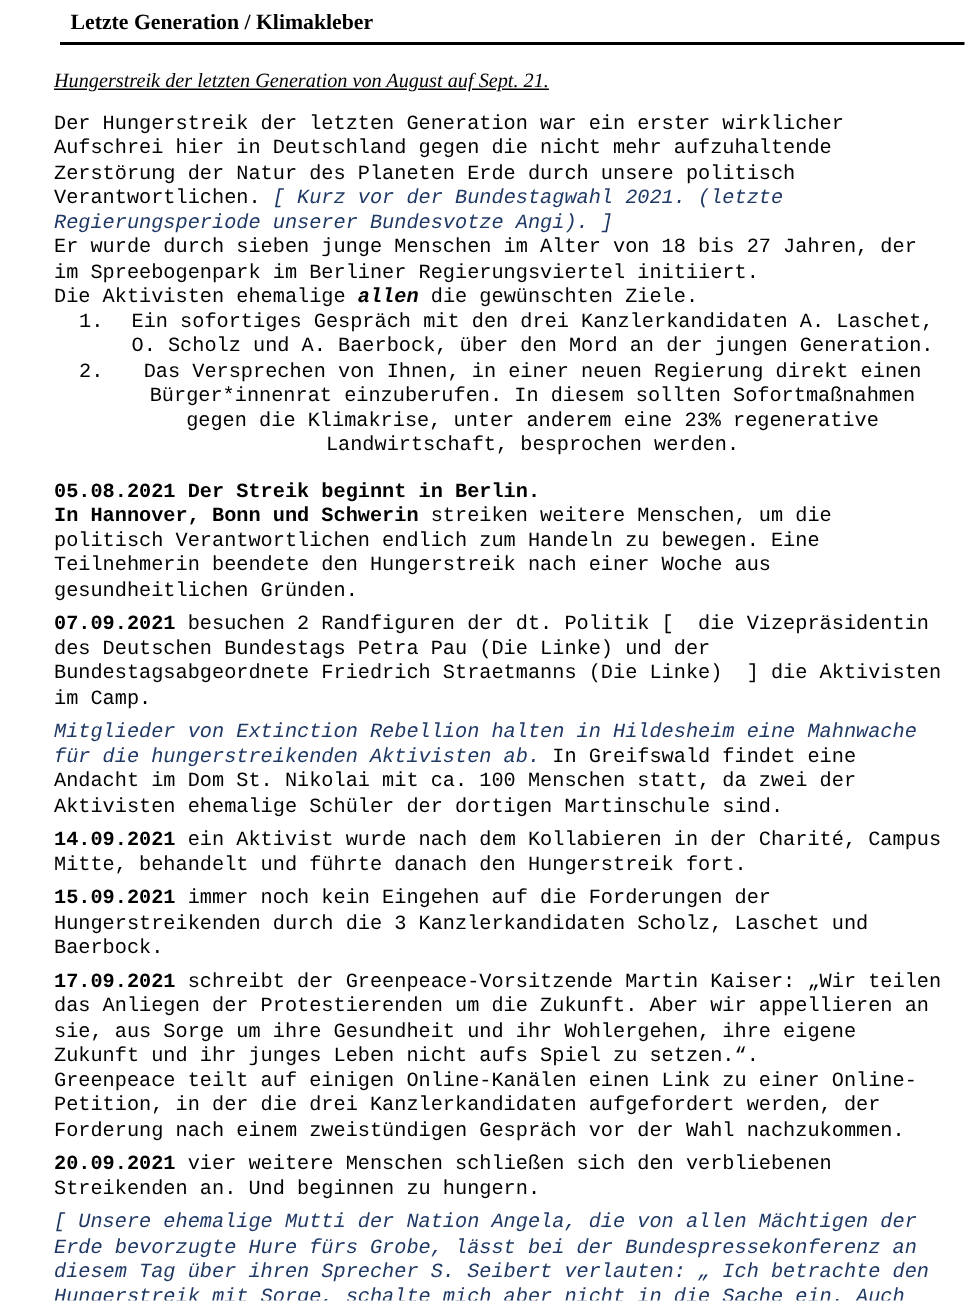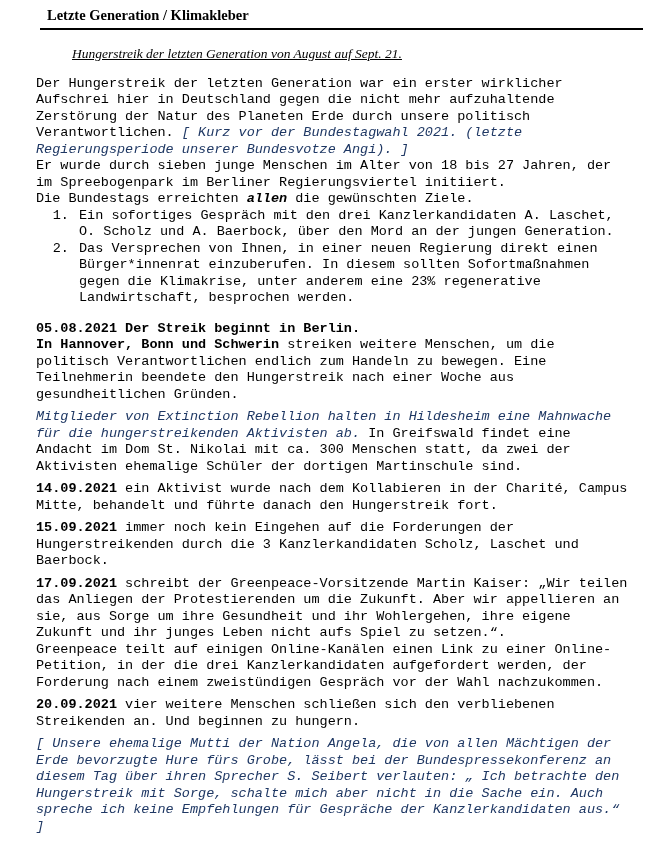--- a/index.html
+++ b/index.html
@@ -11,47 +11,47 @@
     padding:7px 20px 0 36px;
   }
   .doc-title {
     font-weight:bold; font-size:14.5px; line-height:17px;
     border-bottom:2px solid #000;
     padding:0 0 4px 7px; margin:0 -12px 0 4px;
   }
   .doc-subtitle {
     font-style:italic; text-decoration:underline;
     margin-top:16px;
-    margin-left:36px;
   }
   .body-text { margin-top:13px;font-family:Liberation Mono, monospace; }
   .para { white-space:pre-wrap; }
   .para.spaced { margin-top:6px; }
   .para.gap-lg { margin-top:14px; }
   ol.num-list { margin:0; padding-left:41px; }
-  ol.num-list li { padding-left:2px; }
+  ol.num-list li { padding-left:2px;text-align:center; }
   .seg.b { font-weight:bold; }
   .seg.i { font-style:italic; }
   .seg.note { font-style:italic; }
 </style>
 </head>
 <body>
 
 <div class="page">
   <div class="doc-title">Letzte Generation / Klimakleber</div>
   <div class="doc-subtitle">Hungerstreik der letzten Generation von August auf Sept. 21.</div>
   <div class="body-text">
       <p class="para"><span class="seg">Der Hungerstreik der letzten Generation war ein erster wirklicher Aufschrei hier in Deutschland gegen die nicht mehr aufzuhaltende Zerstörung der Natur des Planeten Erde durch unsere politisch Verantwortlichen. </span><span class="seg note" style="color: rgb(31, 56, 100);">[ Kurz vor der Bundestagwahl 2021. (letzte Regierungsperiode unserer Bundesvotze Angi). ]</span></p>
       <p class="para"><span class="seg">Er wurde durch sieben junge Menschen im Alter von 18 bis 27 Jahren, der im Spreebogenpark im Berliner Regierungsviertel initiiert.</span></p>
-      <p class="para"><span class="seg">Die Bundestags erreichten </span><span class="seg b i">allen</span><span class="seg"> die gewünschten Ziele.</span></p>
+      <p class="para"><span class="seg">Die Aktivisten ehemalige </span><span class="seg b i">allen</span><span class="seg"> die gewünschten Ziele.</span></p>
       <ol class="num-list">
         <li><span class="seg">Ein sofortiges Gespräch mit den drei Kanzlerkandidaten A. Laschet, O. Scholz und A. Baerbock, über den Mord an der jungen Generation.</span></li>
         <li><span class="seg">Das Versprechen von Ihnen, in einer neuen Regierung direkt einen Bürger*innenrat einzuberufen. In diesem sollten Sofortmaßnahmen gegen die Klimakrise, unter anderem eine 23% regenerative Landwirtschaft, besprochen werden.</span></li>
       </ol>
       <p class="para spaced gap-lg"><span class="seg b">05.08.2021 Der Streik beginnt in Berlin.</span><br><span class="seg b">In Hannover, Bonn und Schwerin</span><span class="seg"> streiken weitere Menschen, um die politisch Verantwortlichen endlich zum Handeln zu bewegen. Eine Teilnehmerin beendete den Hungerstreik nach einer Woche aus gesundheitlichen Gründen.</span></p>
-      <p class="para spaced"><span class="seg note" style="color: rgb(31, 56, 100);">Mitglieder von Extinction Rebellion halten in Hildesheim eine Mahnwache für die hungerstreikenden Aktivisten ab.</span><span class="seg"> In Greifswald findet eine Andacht im Dom St. Nikolai mit ca. 300 Menschen statt, da zwei der Aktivisten ehemalige Schüler der dortigen Martinschule sind.</span></p>
+      <p class="para spaced"><span class="seg b">07.09.2021</span><span class="seg"> besuchen 2 Randfiguren der dt. Politik [  die Vizepräsidentin des Deutschen Bundestags Petra Pau (Die Linke) und der Bundestagsabgeordnete Friedrich Straetmanns (Die Linke)  ] die Aktivisten im Camp.</span></p>
+      <p class="para spaced"><span class="seg note" style="color: rgb(31, 56, 100);">Mitglieder von Extinction Rebellion halten in Hildesheim eine Mahnwache für die hungerstreikenden Aktivisten ab.</span><span class="seg"> In Greifswald findet eine Andacht im Dom St. Nikolai mit ca. 100 Menschen statt, da zwei der Aktivisten ehemalige Schüler der dortigen Martinschule sind.</span></p>
       <p class="para spaced"><span class="seg b">14.09.2021</span><span class="seg"> ein Aktivist wurde nach dem Kollabieren in der Charité, Campus Mitte, behandelt und führte danach den Hungerstreik fort.</span></p>
       <p class="para spaced"><span class="seg b">15.09.2021</span><span class="seg"> immer noch kein Eingehen auf die Forderungen der Hungerstreikenden durch die 3 Kanzlerkandidaten Scholz, Laschet und Baerbock.</span></p>
       <p class="para spaced"><span class="seg b">17.09.2021</span><span class="seg"> schreibt der Greenpeace-Vorsitzende Martin Kaiser: „Wir teilen das Anliegen der Protestierenden um die Zukunft. Aber wir appellieren an sie, aus Sorge um ihre Gesundheit und ihr Wohlergehen, ihre eigene Zukunft und ihr junges Leben nicht aufs Spiel zu setzen.“.</span><br><span class="seg">Greenpeace teilt auf einigen Online-Kanälen einen Link zu einer Online-Petition, in der die drei Kanzlerkandidaten aufgefordert werden, der Forderung nach einem zweistündigen Gespräch vor der Wahl nachzukommen.</span></p>
       <p class="para spaced"><span class="seg b">20.09.2021</span><span class="seg"> vier weitere Menschen schließen sich den verbliebenen Streikenden an. Und beginnen zu hungern.</span></p>
       <p class="para spaced"><span class="seg note" style="color: rgb(31, 56, 100);">[ Unsere ehemalige Mutti der Nation Angela, die von allen Mächtigen der Erde bevorzugte Hure fürs Grobe, lässt bei der Bundespressekonferenz an diesem Tag über ihren Sprecher S. Seibert verlauten: „ Ich betrachte den Hungerstreik mit Sorge, schalte mich aber nicht in die Sache ein. Auch spreche ich keine Empfehlungen für Gespräche der Kanzlerkandidaten aus.“ ]</span></p>
     </div>
 </div>
 
 </body></html>

